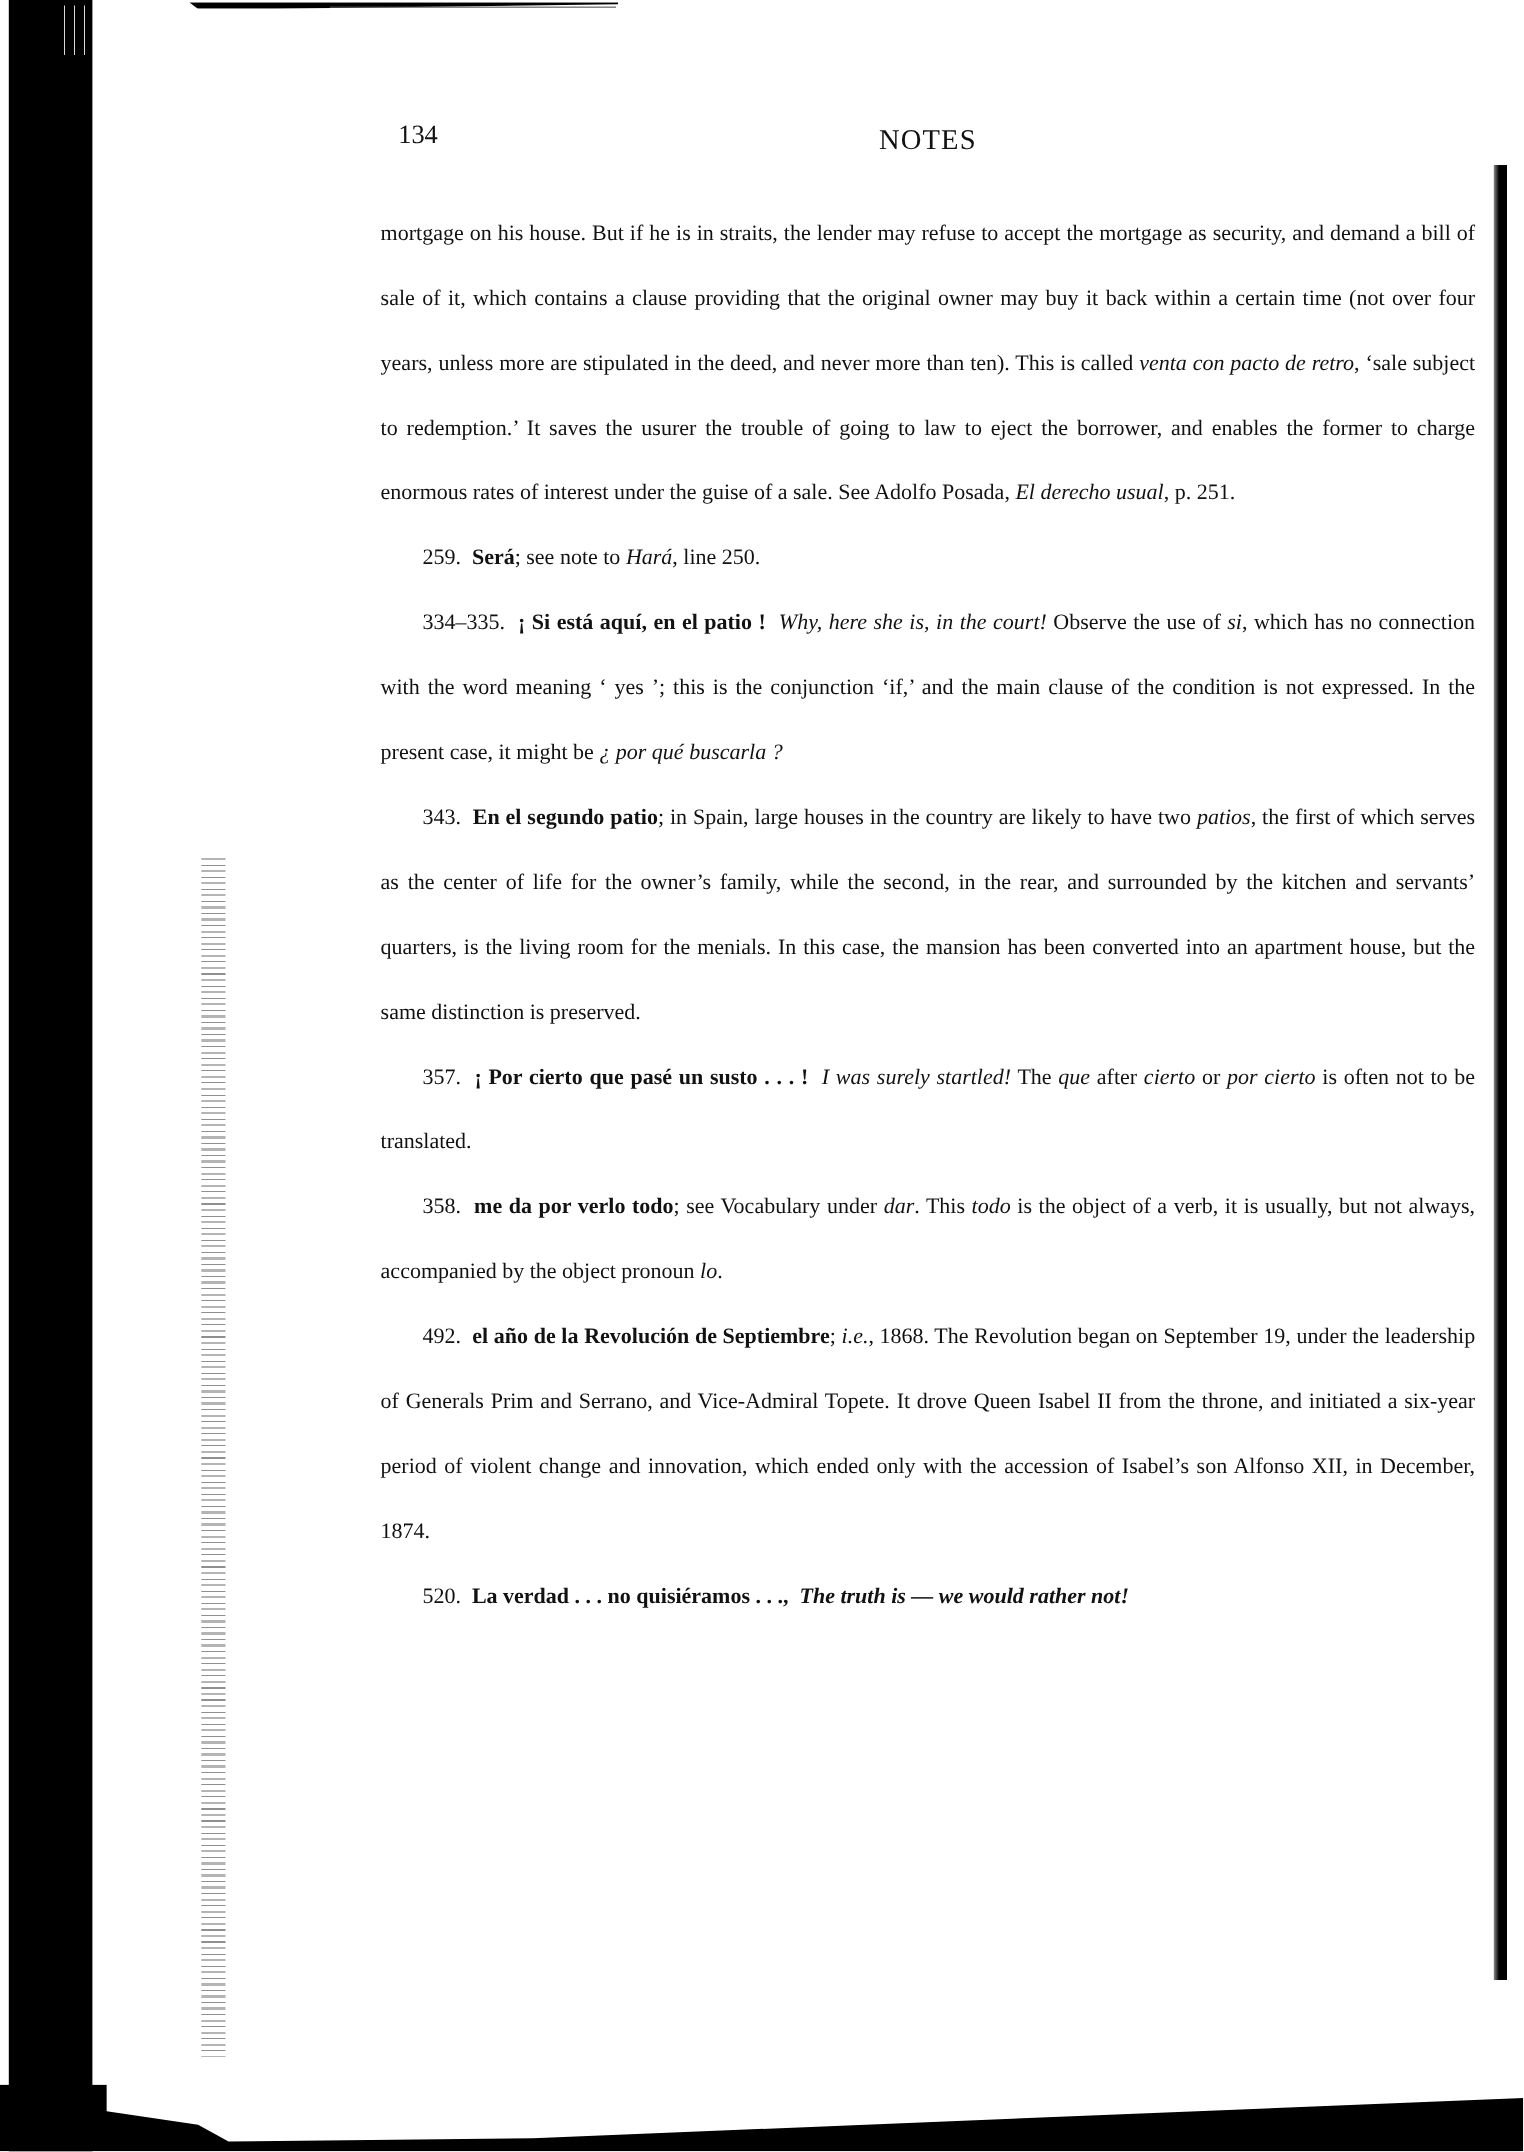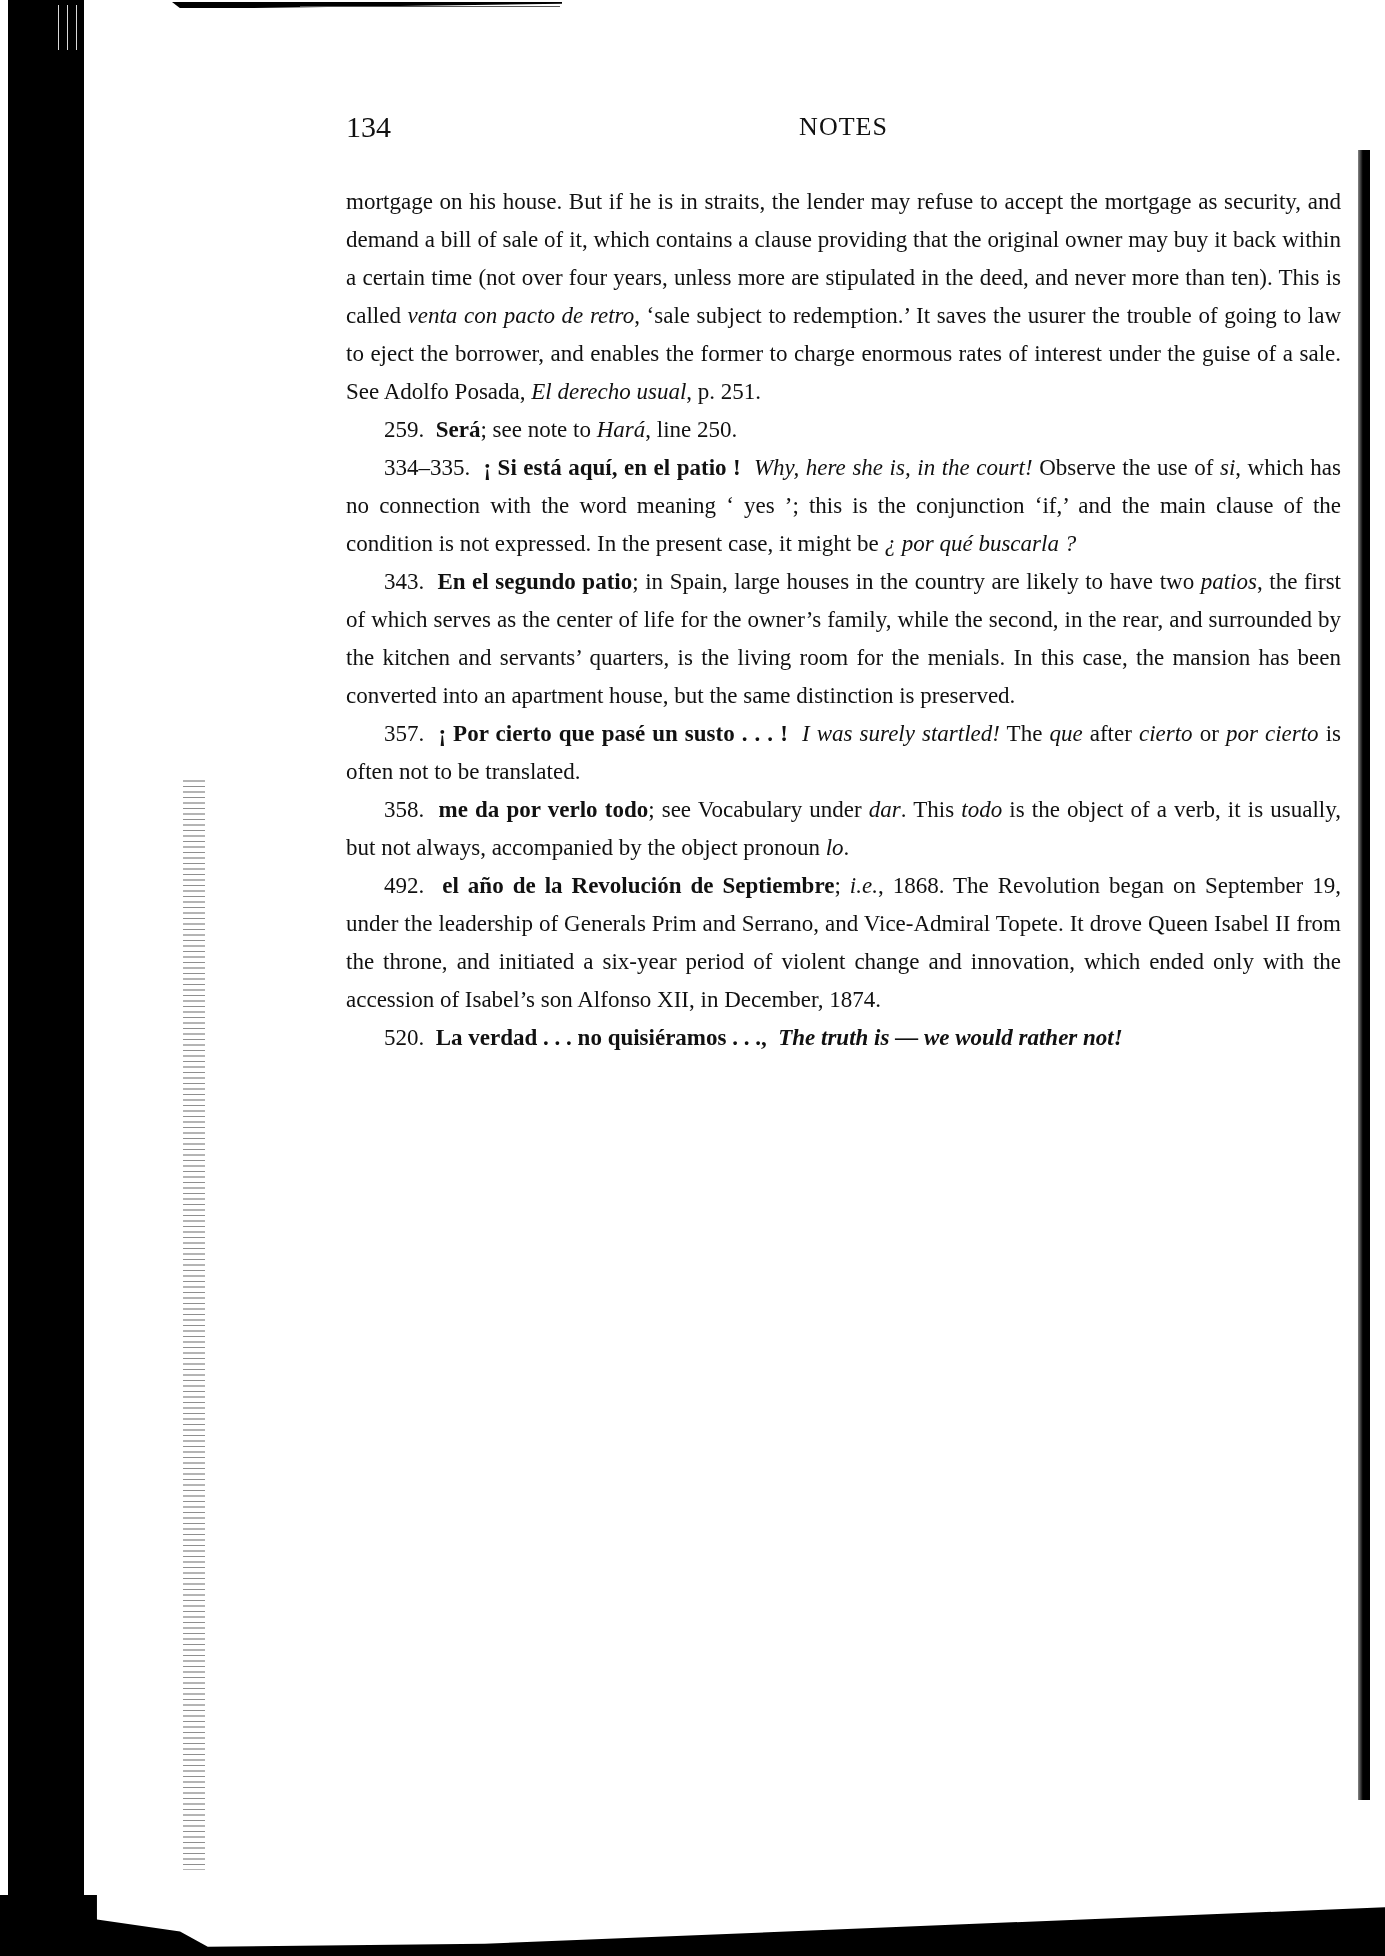--- a/index.html
+++ b/index.html
@@ -16,23 +16,23 @@
   .top-rule-thin { position:absolute; left:300px; top:6px; width:260px; height:1px; background:#555; }
   .edge-right { position:absolute; left:1358px; top:150px; width:12px; height:1650px;
     background:linear-gradient(90deg,#888 0,#000 40%,#000 100%); }
   .margin-speckle { position:absolute; left:183px; top:780px; width:22px; height:1090px;
     background:repeating-linear-gradient(180deg,#777 0 2px,#fff 2px 6px,#333 6px 7px,#fff 7px 11px);
     opacity:.55; }
   .bottom-band { position:absolute; left:0; top:1895px; width:1385px; height:61px; background:#000;
     clip-path:polygon(0 0,7% 0,7% 40%,13% 60%,15% 85%,35% 80%,100% 20%,100% 100%,0 100%); }
   .page { position:absolute; left:346px; top:0; width:995px; }
   .header { position:absolute; top:110px; left:0; width:995px; height:40px; }
-  .page-number { position:absolute; left:0; top:0; font-size:30px;text-align:center; }
+  .page-number { position:absolute; left:16px; top:0; font-size:24px;text-align:center; }
   .running-head { position:absolute; left:0; width:995px; top:2px; text-align:center; font-size:26px; letter-spacing:1px;font-family:Liberation Serif, serif; }
-  .body { position:absolute; top:183px; left:0; width:995px; font-size:23px; line-height:38px; }
+  .body { position:absolute; top:183px; left:0; width:995px; font-size:20px; line-height:59px; }
   .body p { margin:0; text-align:justify; }
   .body p.note { text-indent:38px; }
   .num { font-variant-numeric:oldstyle-nums; }
   b { font-weight:bold; }
   i { font-style:italic; }
 </style>
 </head>
 <body>
 
 <div class="band-left"></div>

